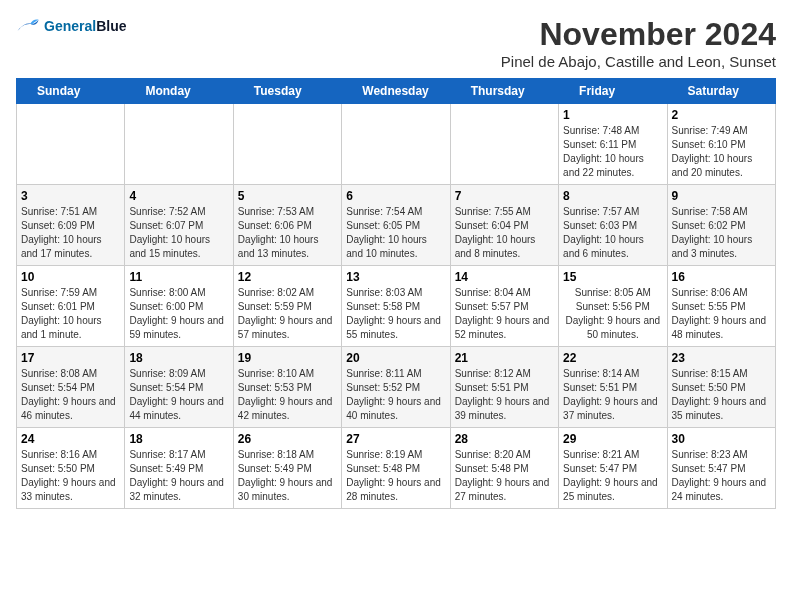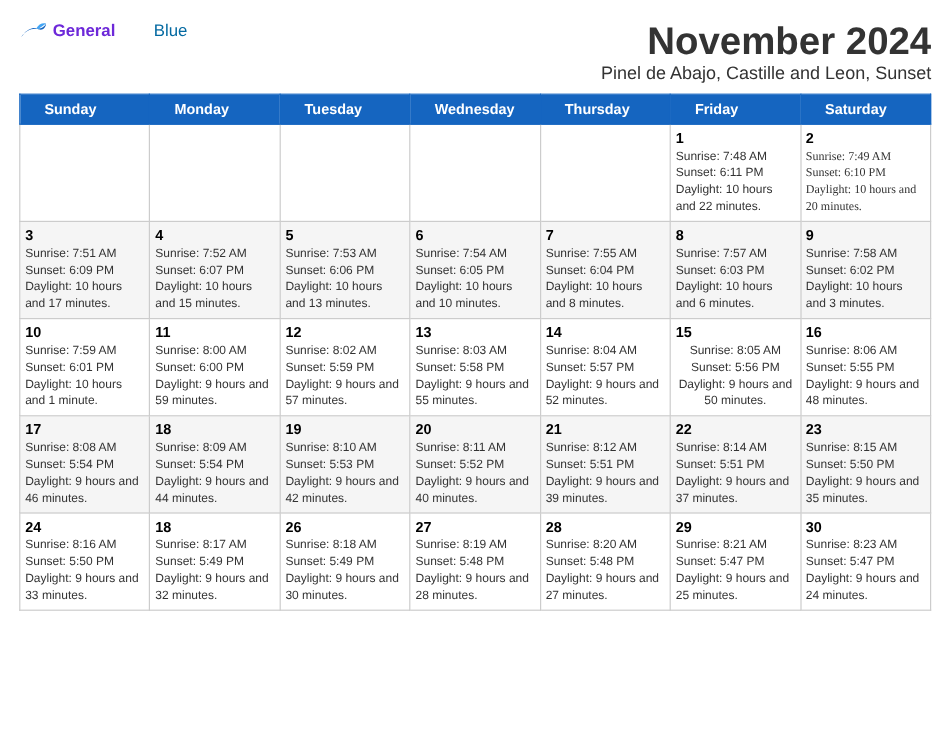--- a/index.html
+++ b/index.html
@@ -71,21 +71,21 @@
 <body>
 
 <div class="header-area">
   <div class="logo">
     <svg class="logo-bird" viewBox="0 0 30 24" xmlns="http://www.w3.org/2000/svg">
       <path d="M2,18 C6,12 14,8 20,10 C26,12 28,6 28,4 C26,8 22,10 18,9 C14,8 8,10 4,16 Z" fill="#1565c0"></path>
       <path d="M18,9 C20,5 24,3 28,4 C25,6 22,8 20,10 Z" fill="#42a5f5"></path>
     </svg>
     <div>
       <div>
-        <span style="font-size:14px;font-weight:bold;color:#6d28d9;">General</span><span style="font-size:14px;font-weight:normal;color:#0369a1;padding-left:32px;">Blue</span>
+        <span style="font-size:14px;font-weight:bold;color:#0369a1;">General</span><span style="font-size:14px;font-weight:bold;color:#0f172a;">Blue</span>
       </div>
     </div>
   </div>
   <div class="title-area">
     <div class="month-title">November 2024</div>
     <div class="location-title">Pinel de Abajo, Castille and Leon, Sunset</div>
   </div>
 </div>
 
 <table>
@@ -108,21 +108,21 @@
         <td class="empty-cell"></td>
         <td class="empty-cell"></td>
         <td>
           <span class="day-num">1</span>
           <div class="cell-info" style="white-space: pre-line;">Sunrise: 7:48 AM
 Sunset: 6:11 PM
 Daylight: 10 hours and 22 minutes.</div>
         </td>
         <td>
           <span class="day-num">2</span>
-          <div class="cell-info" style="white-space: pre-line; font-family: Liberation Serif, serif;">Sunrise: 7:49 AM
+          <div class="cell-info" style="white-space: pre-line;">Sunrise: 7:49 AM
 Sunset: 6:10 PM
 Daylight: 10 hours and 20 minutes.</div>
         </td>
       </tr>
       <tr>
         <td>
           <span class="day-num">3</span>
           <div class="cell-info" style="white-space: pre-line;">Sunrise: 7:51 AM
 Sunset: 6:09 PM
 Daylight: 10 hours and 17 minutes.</div>

